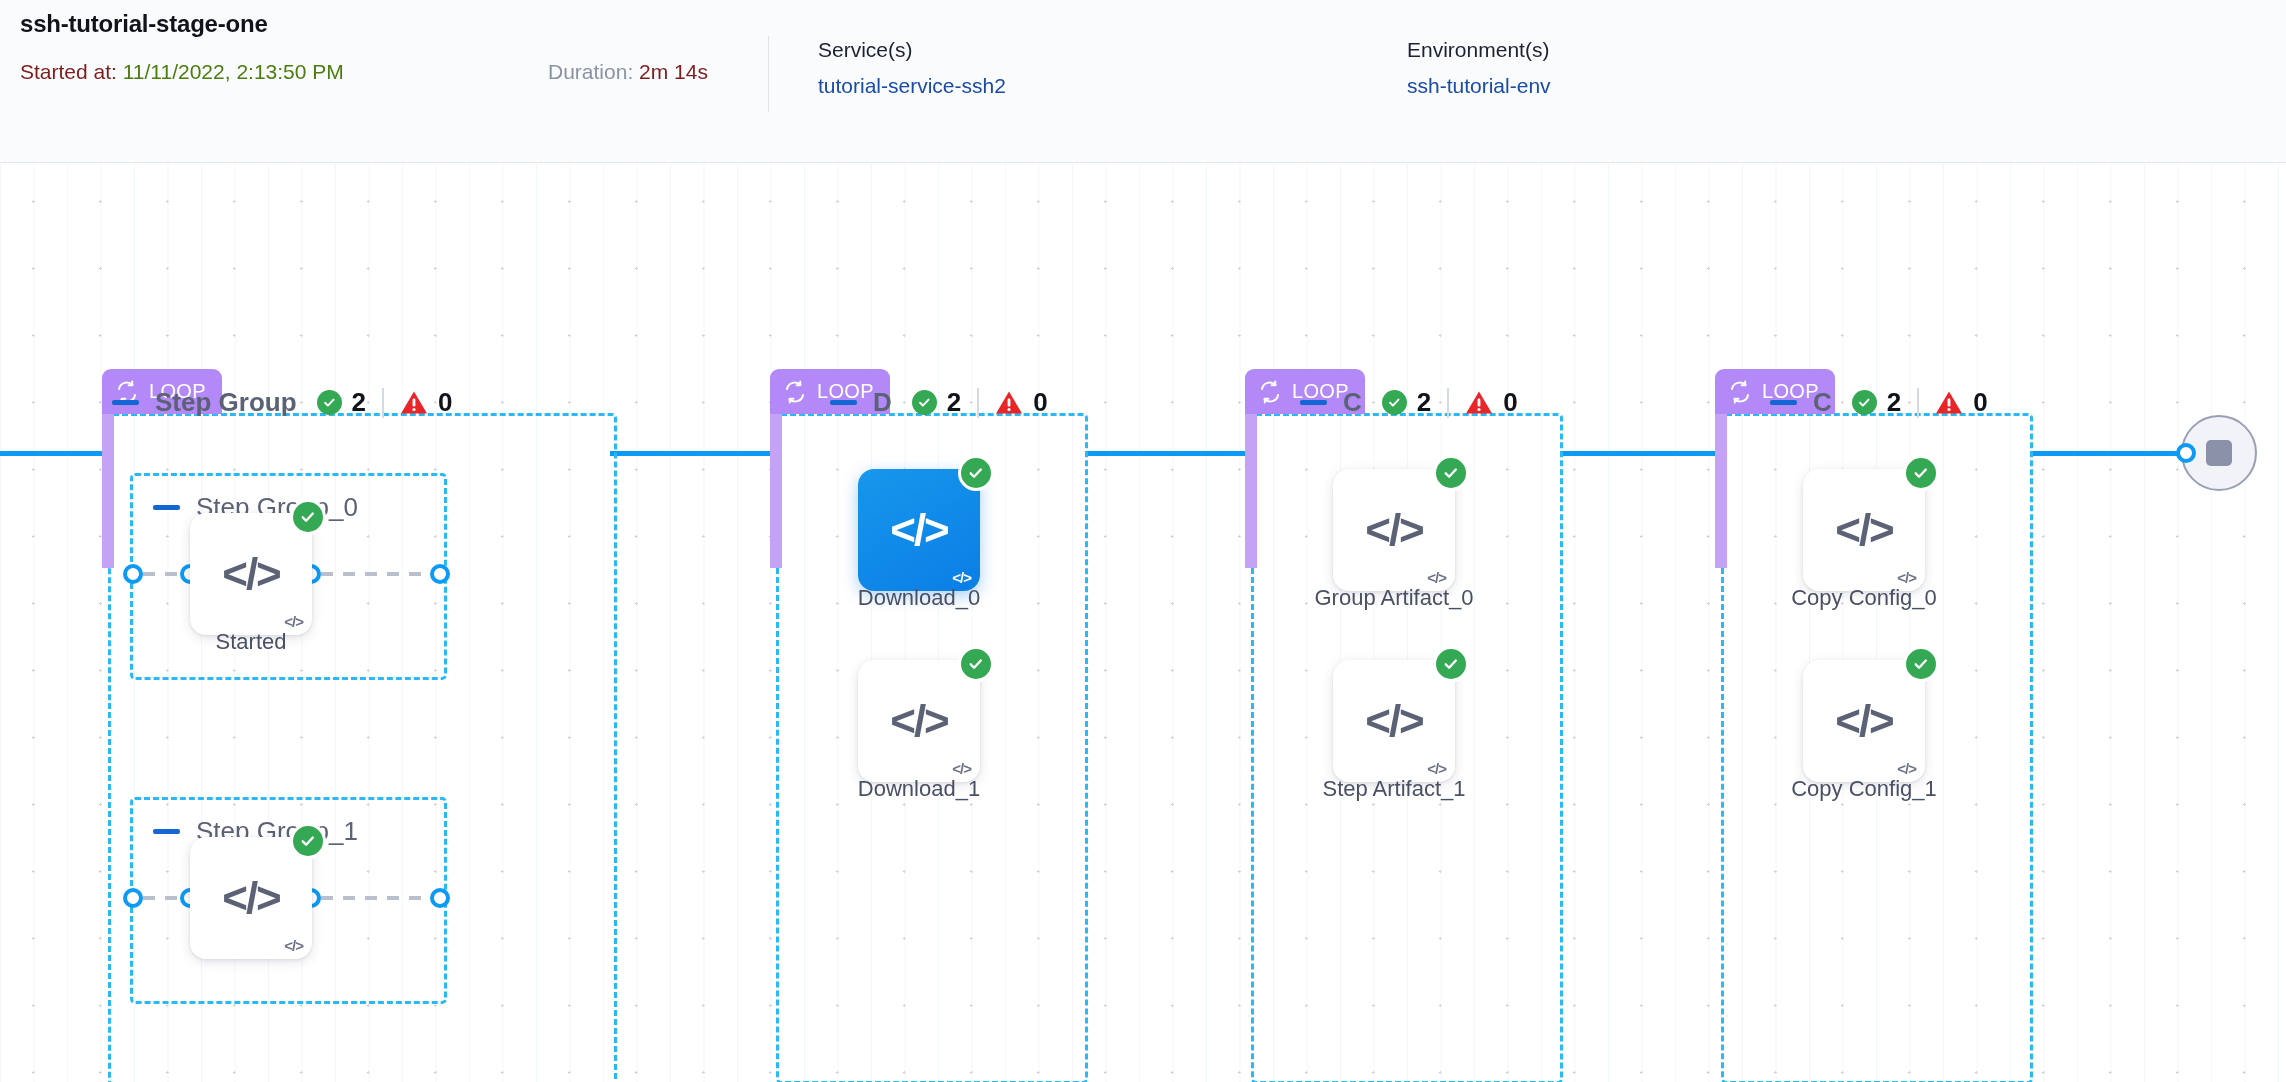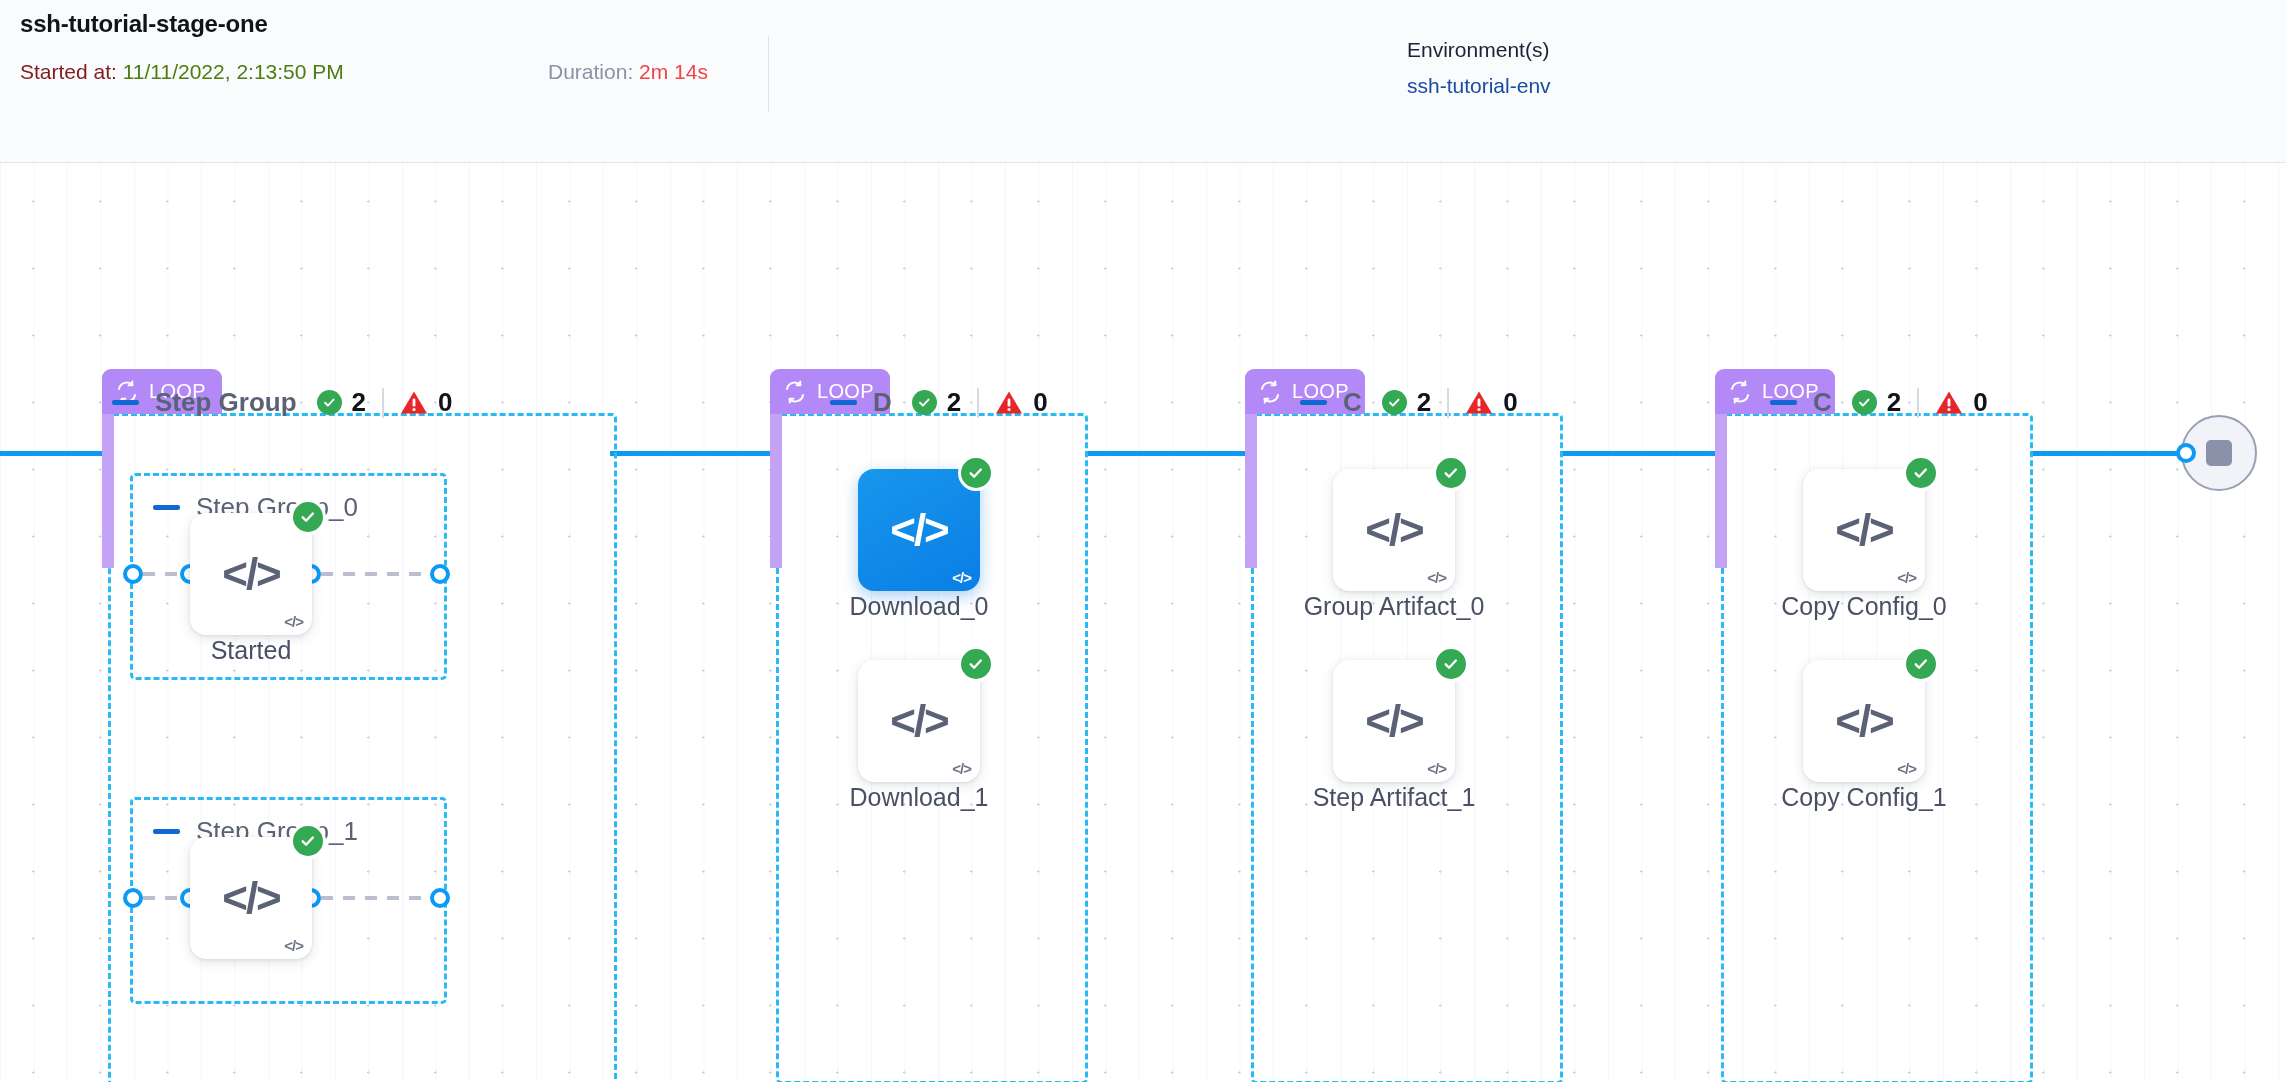--- a/index.html
+++ b/index.html
@@ -27,21 +27,21 @@
     position: absolute; left: 0; top: 0;
     font-size: 21px; white-space: nowrap;
   }
   .started .lbl { color: #7f1d1d; }
   .started .val { color: #4d7c0f; }
   .duration {
     position: absolute; left: 528px; top: 0;
     font-size: 21px; white-space: nowrap;
   }
   .duration .lbl { color: #8a93a5; }
-  .duration .val { color: #ef4444; }
+  .duration .val { color: #7f1d1d; }
   .vdiv {
     position: absolute; left: 768px; top: 36px;
     width: 1px; height: 76px; background: #dfe3ea;
   }
   .col-block { position: absolute; top: 38px; }
   .col-label { font-size: 21px; color: #1b2233; font-weight: 400; }
   .col-value { font-size: 21px; color: #1a4ba5; margin-top: 12px; cursor: pointer; }
   .col-service { left: 818px; }
   .col-env { left: 1407px; }
 
@@ -146,23 +146,23 @@
     letter-spacing: -1px; line-height: 1;
   }
   .node-card.selected .mini-glyph { color: #ffffff; }
   .node-status {
     position: absolute; right: -14px; top: -14px;
     width: 36px; height: 36px; border-radius: 50%;
     background: #34a853; border: 3px solid #ffffff;
     display: flex; align-items: center; justify-content: center;
   }
   .node-label {
-    position: absolute; top: 123px; left: 50%;
+    position: absolute; top: 116px; left: 50%;
     transform: translateX(-50%);
-    font-size: 25px; color: #4a5064; white-space: nowrap;
+    font-size: 22px; color: #4a5064; white-space: nowrap;
   }
 
   
   .ring {
     position: absolute; width: 20px; height: 20px;
     border-radius: 50%; border: 4px solid #0c9af5;
     background: #ffffff; box-sizing: border-box;
   }
   .dash-line {
     position: absolute; height: 4px;
@@ -193,20 +193,24 @@
       <span class="val">11/11/2022, 2:13:50 PM</span>
     </div>
     <div class="duration">
       <span class="lbl">Duration:</span>
       <span class="val">2m 14s</span>
     </div>
   </div>
 
   <div class="vdiv"></div>
 
+  <div class="col-block col-service">
+    <div class="col-label">Service(s)</div>
+    <div class="col-value">tutorial-service-ssh2</div>
+  </div>
 
   <div class="col-block col-env">
     <div class="col-label">Environment(s)</div>
     <div class="col-value">ssh-tutorial-env</div>
   </div>
 </div>
 
 <div class="canvas">
 
   <div class="flowline" style="left:0px; width:110px;"></div>

